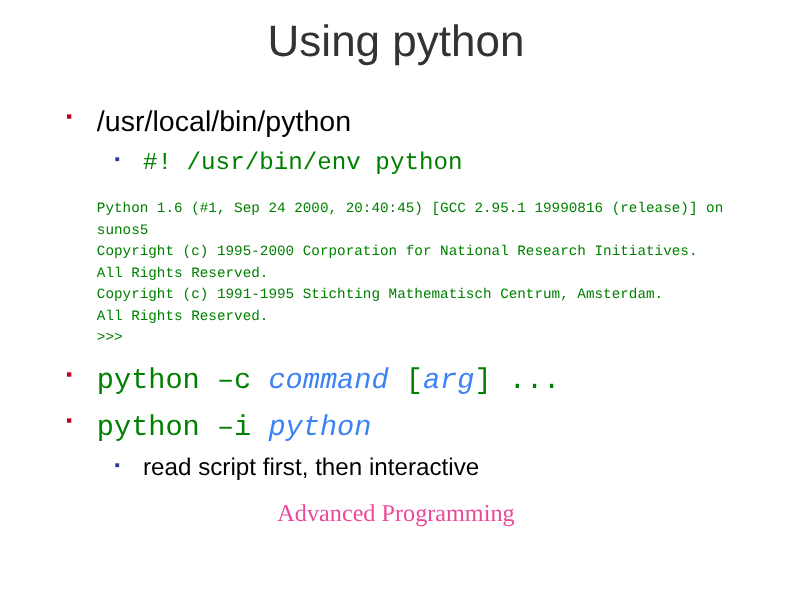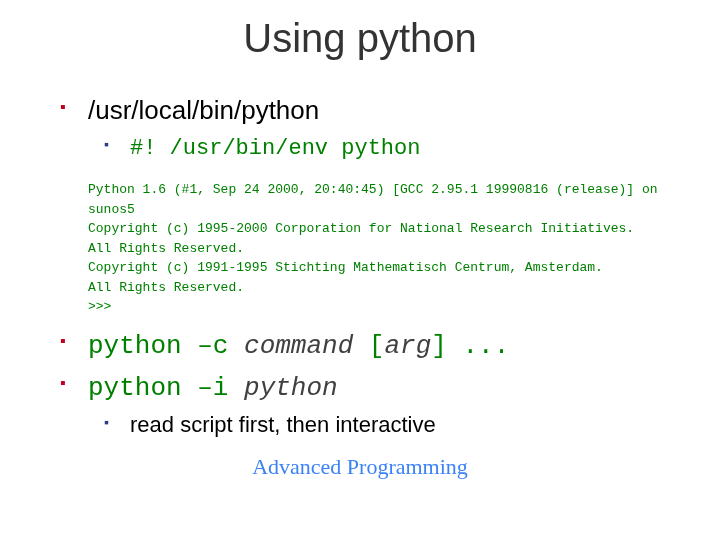--- a/index.html
+++ b/index.html
@@ -58,38 +58,38 @@
   }
   ul.lvl2 > li::before {
     content: "▪";
     position: absolute;
     left: 0;
     top: 5px;
     color: #2b3c8a;
     font-size: 14px;
   }
   .mono  { font-family: "Courier New", monospace; color: #008000; margin-top: 40px; }
-  .monoi { font-family: "Courier New", monospace; color: #404040; font-style: italic; }
+  .monoi { font-family: "Courier New", monospace; color: #3b82f6; font-style: italic; }
   .cblock {
     margin: 12px 0 8px 48px;
     font-family: Liberation Mono, monospace;
     font-size: 13px;
     color: #008000;
     line-height: 1.5;
   }
   .cblock .row { display: block; }
   .footer-title {
     position: absolute;
     bottom: 0;
     left: 0;
     width: 100%;
     text-align: center;
     font-family: "Times New Roman", Times, serif;
     font-size: 22px;
-    color: #3b82f6;
+    color: #ec4899;
   }
 </style>
 </head>
 <body>
 
 <div class="slide">
 
   <div class="title">Using python</div>
 
   <ul class="lvl1">

